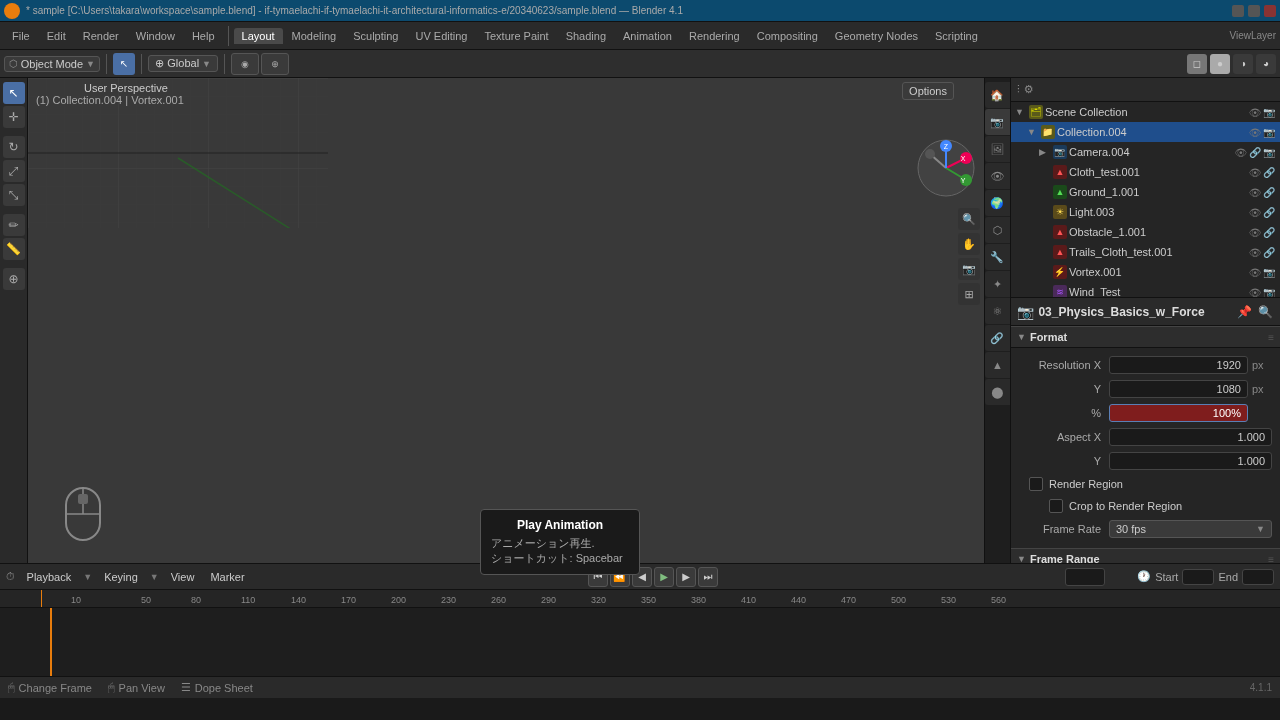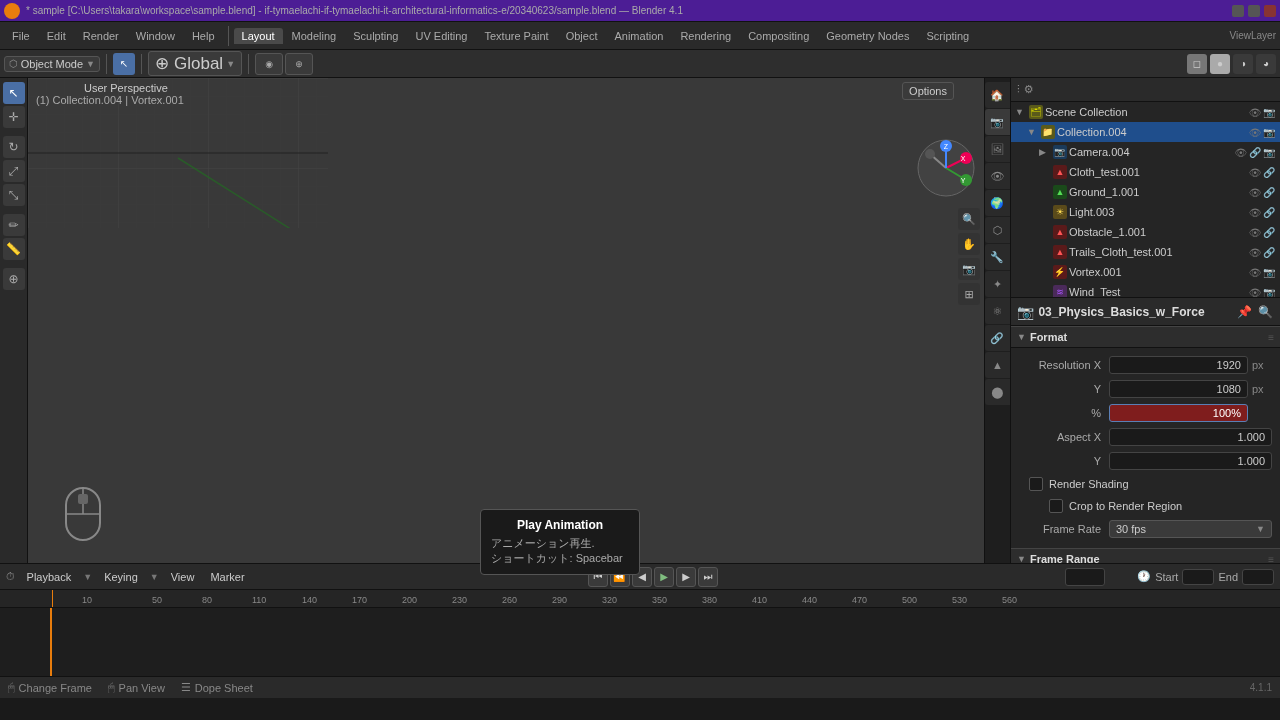--- a/index.html
+++ b/index.html
@@ -12,21 +12,21 @@
       color: #cccccc;
       overflow: hidden;
       position: relative;
     }
 
     
     .top-menu-bar {
       display: flex;
       align-items: center;
       height: 22px;
-      background: #4c1d95;
+      background: #0c4a6e;
       border-bottom: 1px solid #111;
       padding: 0 4px;
       gap: 2px;
     }
     .top-menu-bar .file-icon {
       width: 16px;
       height: 16px;
       background: #e87d0d;
       border-radius: 50%;
       margin-right: 4px;
@@ -541,21 +541,21 @@
   <div class="header-tab">Edit</div>
   <div class="header-tab">Render</div>
   <div class="header-tab">Window</div>
   <div class="header-tab">Help</div>
   <div style="width:1px;height:20px;background:#555;margin:0 4px;"></div>
   <div class="header-tab" style="background:#4a4a4a;color:#fff;">Layout</div>
   <div class="header-tab">Modeling</div>
   <div class="header-tab">Sculpting</div>
   <div class="header-tab">UV Editing</div>
   <div class="header-tab">Texture Paint</div>
-  <div class="header-tab">Object</div>
+  <div class="header-tab">Shading</div>
   <div class="header-tab">Animation</div>
   <div class="header-tab">Rendering</div>
   <div class="header-tab">Compositing</div>
   <div class="header-tab">Geometry Nodes</div>
   <div class="header-tab">Scripting</div>
   <div style="margin-left:auto;display:flex;align-items:center;gap:4px;">
     <span style="font-size:10px;color:#888;">ViewLayer</span>
   </div>
 </div>
 
@@ -565,21 +565,21 @@
     <span style="font-size:10px;color:#888;">⬡</span>
     <span style="font-size:11px;color:#ccc;">Object Mode</span>
     <span style="font-size:9px;color:#888;">▼</span>
   </div>
   <div class="toolbar-separator"></div>
   <div style="display:flex;align-items:center;gap:2px;">
     <div class="tool-btn active" title="Select" style="font-size:10px;">↖</div>
   </div>
   <div class="toolbar-separator"></div>
   <div style="display:flex;align-items:center;gap:3px;background:#3a3a3a;border:1px solid #555;border-radius:3px;padding:1px 6px;">
-    <span style="font-size:17px;color:#ccc;">⊕ Global</span>
+    <span style="font-size:11px;color:#ccc;">⊕ Global</span>
     <span style="font-size:9px;color:#888;">▼</span>
   </div>
   <div class="toolbar-separator"></div>
   <div style="display:flex;gap:2px;align-items:center;">
     <div class="tool-btn" style="font-size:9px;width:28px;background:#3a3a3a;border:1px solid #555;">◉</div>
     <div class="tool-btn" style="font-size:9px;width:28px;background:#3a3a3a;border:1px solid #555;">⊕</div>
   </div>
   <div class="toolbar-spacer"></div>
   <div style="display:flex;gap:3px;">
     <div style="width:20px;height:20px;border-radius:3px;background:#777;display:flex;align-items:center;justify-content:center;cursor:pointer;font-size:10px;">◻</div>
@@ -851,21 +851,21 @@
           <div class="prop-value">1.000</div>
         </div>
 
         <div class="prop-row">
           <span class="prop-label">Y</span>
           <div class="prop-value">1.000</div>
         </div>
 
         <div class="checkbox-row">
           <div class="checkbox"></div>
-          <span class="checkbox-label">Render Shading</span>
+          <span class="checkbox-label">Render Region</span>
         </div>
 
         <div class="checkbox-row" style="padding-left:30px;">
           <div class="checkbox"></div>
           <span class="checkbox-label">Crop to Render Region</span>
         </div>
 
         <div class="dropdown-row">
           <span class="dropdown-label">Frame Rate</span>
           <div class="dropdown-value">
@@ -911,21 +911,21 @@
     <div class="timeline-range">
       <span style="font-size:11px;color:#888;">🕐</span>
       <span class="range-label">Start</span>
       <input class="range-input" readonly="" style="">
       <span class="range-label">End</span>
       <input class="range-input" readonly="" style="">
     </div>
   </div>
 
   <div class="timeline-ruler">
-    <div style="position:absolute;left:52px;top:0;bottom:0;display:flex;align-items:flex-end;">
+    <div style="position:absolute;left:41px;top:0;bottom:0;display:flex;align-items:flex-end;">
       <svg width="980" height="18">
         <line x1="0" y1="0" x2="0" y2="18" stroke="#e87d0d" stroke-width="2"></line>
 
         <text x="30" y="14" fill="#888" font-size="9">10</text>
         <text x="100" y="14" fill="#888" font-size="9">50</text>
         <text x="150" y="14" fill="#888" font-size="9">80</text>
         <text x="200" y="14" fill="#888" font-size="9">110</text>
         <text x="250" y="14" fill="#888" font-size="9">140</text>
         <text x="300" y="14" fill="#888" font-size="9">170</text>
         <text x="350" y="14" fill="#888" font-size="9">200</text>

